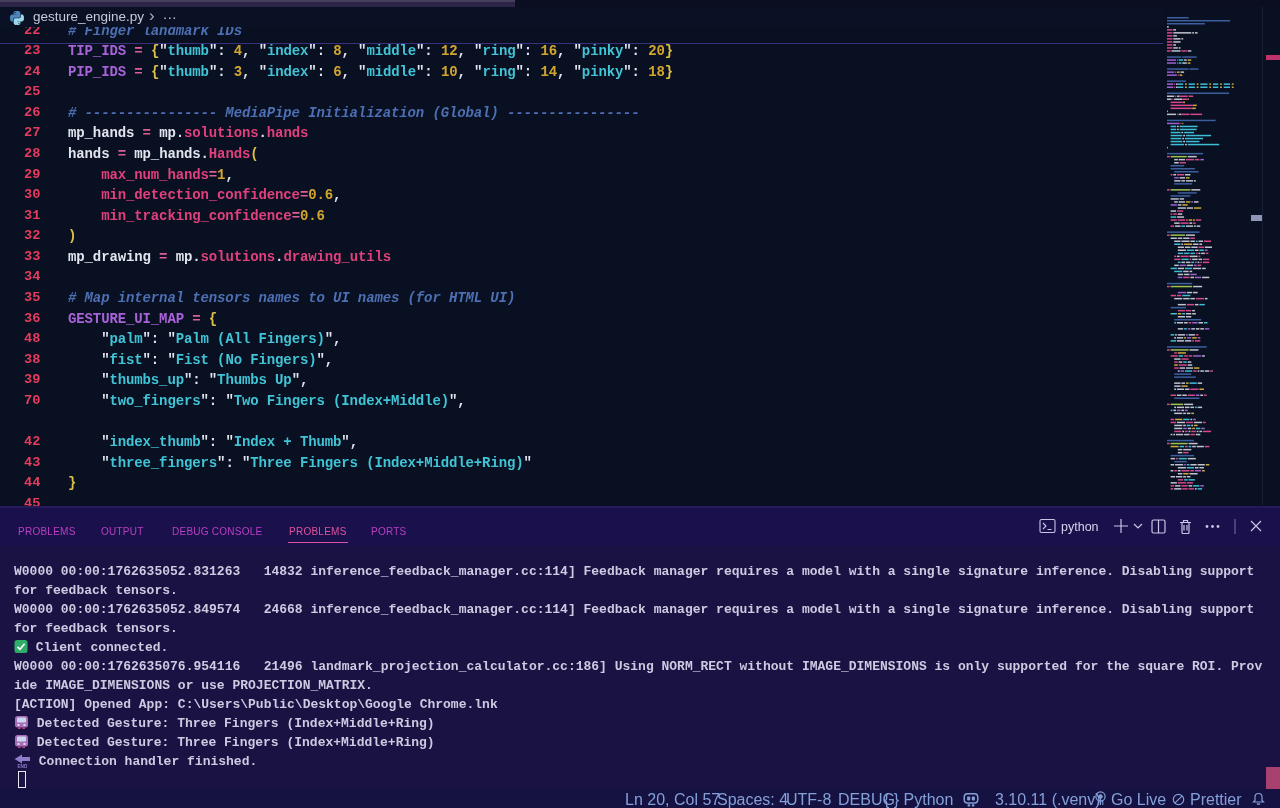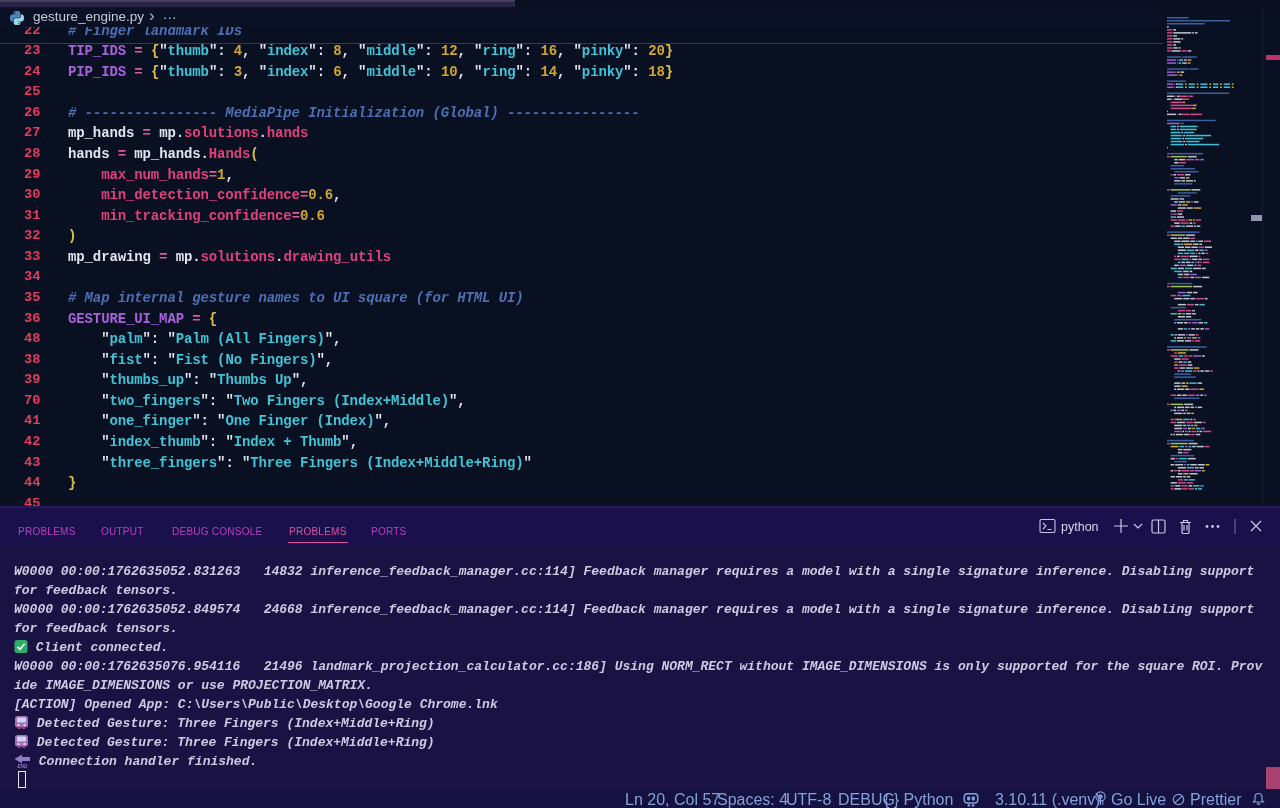--- a/index.html
+++ b/index.html
@@ -28,21 +28,21 @@
 .mm { position:absolute; left:0; top:0; }
 
 .pborder { position:absolute; left:0; top:505.5px; width:100%; height:2px; background:#241a5c; }
 .phead { position:absolute; left:0; top:507.5px; width:100%; height:38px; background:#1a114c;padding-left:48px; }
 .ptabs { position:absolute; left:0; top:0; width:100%; height:38px; font-family:"Liberation Sans",sans-serif; }
 .ptab { position:absolute; top:18px; font-size:10px; letter-spacing:0.25px; color:#bb3ec4; }
 .ptab.active { color:#e0519e; }
 .tunder { position:absolute; left:288px; top:34px; width:60px; height:1.6px; background:#e0519e; }
 .phicons { position:absolute; left:1039px; top:9px; }
 
-.term { position:absolute; left:0; top:545.5px; width:100%; height:243.5px; background:#1a1243; overflow:hidden;font-style:italic; }
+.term { position:absolute; left:0; top:545.5px; width:100%; height:243.5px; background:#1a1243; overflow:hidden; }
 .trow { position:absolute; left:14px; width:1258px; height:19px; line-height:19px; font-size:13px; font-weight:bold;
   color:#cfcae2; white-space:pre; }
 .cursor { position:absolute; left:17.5px; top:225.5px; width:8px; height:16.5px; border:1.5px solid #e9e9f3; }
 .pinkcorner { position:absolute; left:1266px; top:767px; width:14px; height:22px; background:#a8416f; }
 
 .sbar { position:absolute; left:0; top:789px; width:100%; height:19px; background:#151140;
   font-family:"Liberation Sans",sans-serif; font-size:16px; color:#84a0d8; }
 .sit { position:absolute; top:2px; }
 .vline { position:absolute; left:1262px; top:7px; width:1px; height:498px; background:#181e36; }
 
@@ -58,27 +58,26 @@
 <div class="row" style="top:55.34px"><span class="gut">25</span><span class="code"></span></div>
 <div class="row" style="top:75.91px"><span class="gut">26</span><span class="code"><i class="cm"># ---------------- MediaPipe Initialization (Global) ----------------</i></span></div>
 <div class="row" style="top:96.48px"><span class="gut">27</span><span class="code"><i class="w">mp_hands </i><i class="op">=</i><i class="w"> mp.</i><i class="pk">solutions</i><i class="w">.</i><i class="pk">hands</i></span></div>
 <div class="row" style="top:117.05px"><span class="gut">28</span><span class="code"><i class="w">hands </i><i class="op">=</i><i class="w"> mp_hands.</i><i class="pk">Hands</i><i class="br">(</i></span></div>
 <div class="row" style="top:137.62px"><span class="gut">29</span><span class="code"><i class="w">    </i><i class="pk">max_num_hands</i><i class="op">=</i><i class="ye">1</i><i class="w">,</i></span></div>
 <div class="row" style="top:158.19px"><span class="gut">30</span><span class="code"><i class="w">    </i><i class="pk">min_detection_confidence</i><i class="op">=</i><i class="ye">0.6</i><i class="w">,</i></span></div>
 <div class="row" style="top:178.76px"><span class="gut">31</span><span class="code"><i class="w">    </i><i class="pk">min_tracking_confidence</i><i class="op">=</i><i class="ye">0.6</i></span></div>
 <div class="row" style="top:199.33px"><span class="gut">32</span><span class="code"><i class="br">)</i></span></div>
 <div class="row" style="top:219.90px"><span class="gut">33</span><span class="code"><i class="w">mp_drawing </i><i class="op">=</i><i class="w"> mp.</i><i class="pk">solutions</i><i class="w">.</i><i class="pk">drawing_utils</i></span></div>
 <div class="row" style="top:240.47px"><span class="gut">34</span><span class="code"></span></div>
-<div class="row" style="top:261.04px"><span class="gut">35</span><span class="code"><i class="cm"># Map internal gesture names to UI square (for HTML UI)</i></span></div>
+<div class="row" style="top:261.04px"><span class="gut">35</span><span class="code"><i class="cm"># Map internal tensors names to UI names (for HTML UI)</i></span></div>
 <div class="row" style="top:281.61px"><span class="gut">36</span><span class="code"><i class="pu">GESTURE_UI_MAP</i><i class="w"> </i><i class="op">=</i><i class="w"> </i><i class="br">{</i></span></div>
 <div class="row" style="top:302.18px"><span class="gut">48</span><span class="code"><i class="w">    "</i><i class="cy">palm</i><i class="w">": "</i><i class="cy">Palm (All Fingers)</i><i class="w">",</i></span></div>
 <div class="row" style="top:322.75px"><span class="gut">38</span><span class="code"><i class="w">    "</i><i class="cy">fist</i><i class="w">": "</i><i class="cy">Fist (No Fingers)</i><i class="w">",</i></span></div>
 <div class="row" style="top:343.32px"><span class="gut">39</span><span class="code"><i class="w">    "</i><i class="cy">thumbs_up</i><i class="w">": "</i><i class="cy">Thumbs Up</i><i class="w">",</i></span></div>
 <div class="row" style="top:363.89px"><span class="gut">70</span><span class="code"><i class="w">    "</i><i class="cy">two_fingers</i><i class="w">": "</i><i class="cy">Two Fingers (Index+Middle)</i><i class="w">",</i></span></div>
-<div class="row" style="top:384.46px"><span class="gut">41</span><span class="code"><i class="w">    "</i><i class="cy">one_finger</i><i class="w">": "</i><i class="cy">One Finger (Index)</i><i class="w">",</i></span></div>
 <div class="row" style="top:405.03px"><span class="gut">42</span><span class="code"><i class="w">    "</i><i class="cy">index_thumb</i><i class="w">": "</i><i class="cy">Index + Thumb</i><i class="w">",</i></span></div>
 <div class="row" style="top:425.60px"><span class="gut">43</span><span class="code"><i class="w">    "</i><i class="cy">three_fingers</i><i class="w">": "</i><i class="cy">Three Fingers (Index+Middle+Ring)</i><i class="w">"</i></span></div>
 <div class="row" style="top:446.17px"><span class="gut">44</span><span class="code"><i class="br">}</i></span></div>
 <div class="row" style="top:466.74px"><span class="gut">45</span><span class="code"></span></div>
 <div class="sticky">
       <div class="stin">
         <span class="gut">22</span>
         <span class="code"><i class="cm"># Finger landmark IDs</i></span>
       </div>
     </div>

